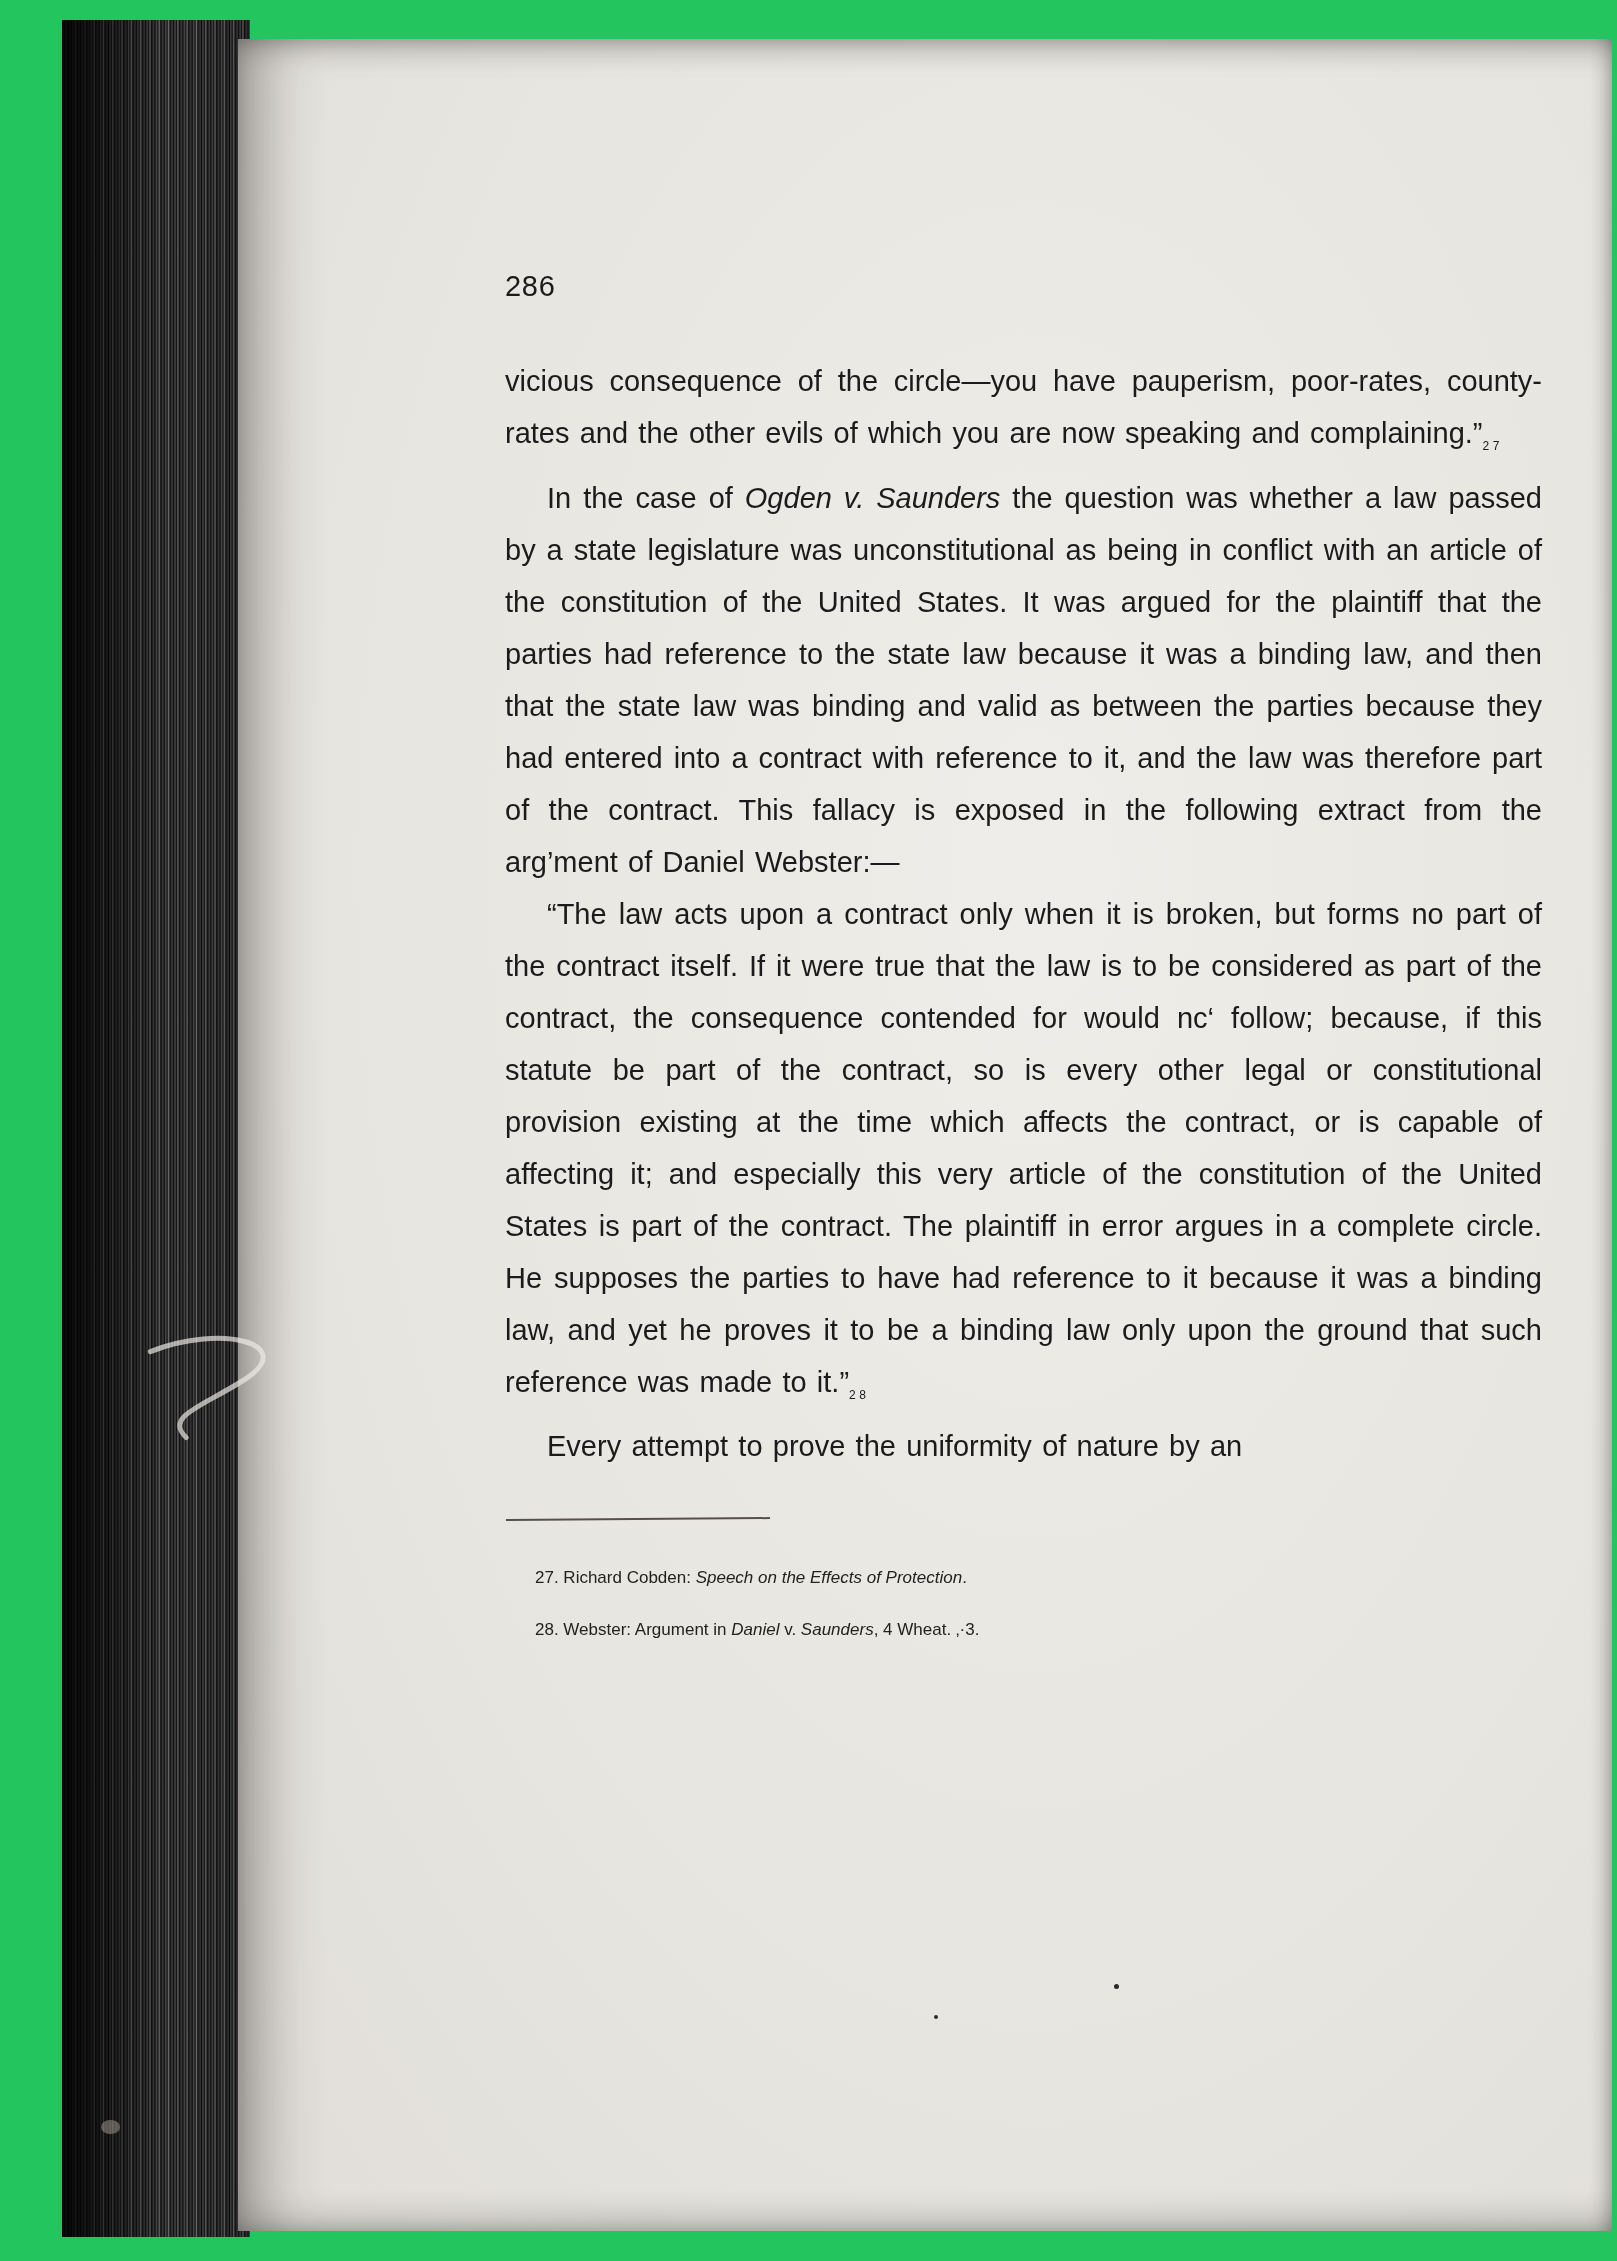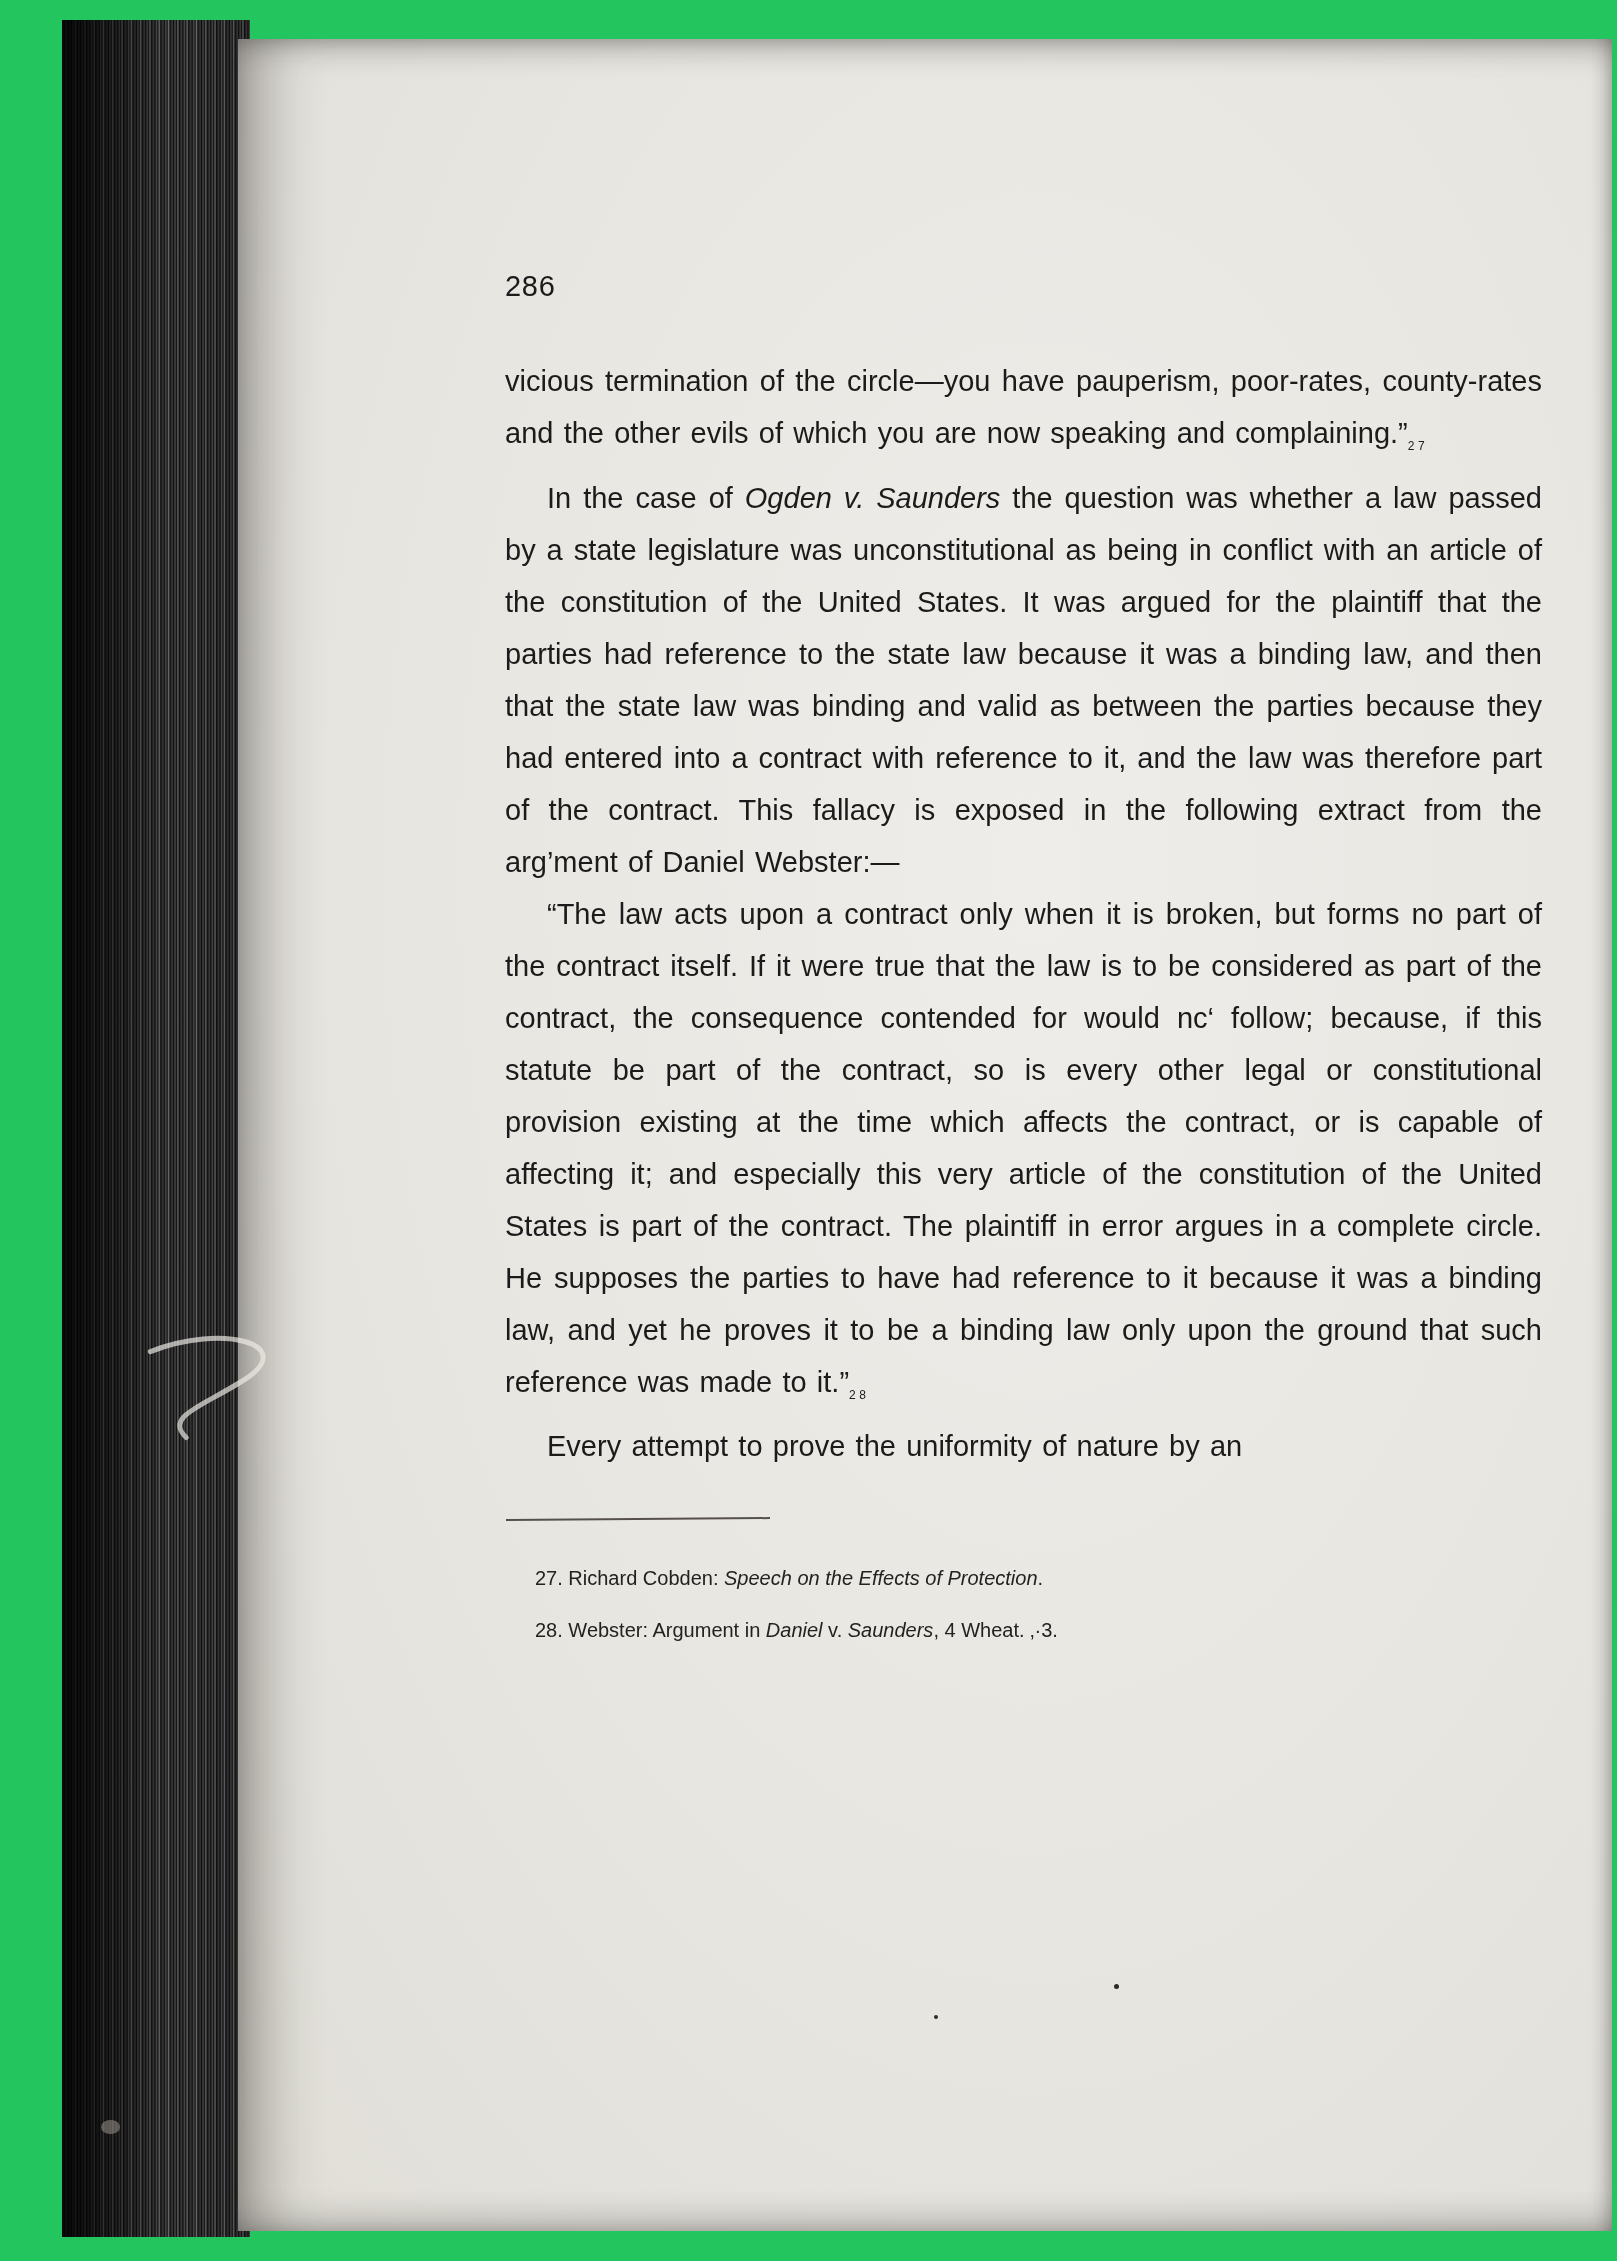--- a/index.html
+++ b/index.html
@@ -69,21 +69,21 @@
   }
   .footnote-rule{
     width:264px;height:0;
     border-top:2.2px solid #55504b;
     margin:46px 0 37px 1.4px;
     transform:rotate(-0.4deg);
   }
   .footnote-list{padding-left:30px;}
   .footnote{
     margin:0 0 10px 0;
-    font-size:20px;
+    font-size:17px;
     line-height:42px;
     text-align:left;
     color:#242220;
   }
   
   .stray-mark{
     position:absolute;left:136px;top:1330px;
     width:215px;height:122px;
     pointer-events:none;opacity:.85;
   }
@@ -105,21 +105,21 @@
   </div>
 
   <div class="page">
     <div class="text-area">
 
       <div class="page-header">
         <span class="page-number">286</span>
       </div>
 
       <div>
-          <p class="para"><span>vicious termination of the circle—you have pauperism, poor-rates, county-rates and the other evils of which you are now speaking and complaining.”</span><span class="fn-ref">27</span></p>
+          <p class="para"><span>vicious consequence of the circle—you have pauperism, poor-rates, county-rates and the other evils of which you are now speaking and complaining.”</span><span class="fn-ref">27</span></p>
           <p class="para indent"><span>In the case of </span><span class="it">Ogden v. Saunders</span><span> the question was whether a law passed by a state legislature was unconstitutional as being in conflict with an article of the constitution of the United States.  It was argued for the plaintiff that the parties had reference to the state law because it was a binding law, and then that the state law was binding and valid as between the parties because they had entered into a contract with reference to it, and the law was therefore part of the contract.  This fallacy is exposed in the following extract from the arg’ment of Daniel Webster:—</span></p>
           <p class="para indent"><span>“The law acts upon a contract only when it is broken, but forms no part of the contract itself.  If it were true that the law is to be considered as part of the contract, the consequence contended for would nc‘ follow;  because, if this statute be part of the contract, so is every other legal or constitutional provision existing at the time which affects the contract, or is capable of affecting it; and especially this very article of the constitution of the United States is part of the contract.  The plaintiff in error argues in a complete circle.  He supposes the parties to have had reference to it because it was a binding law, and yet he proves it to be a binding law only upon the ground that such reference was made to it.”</span><span class="fn-ref">28</span></p>
           <p class="para indent"><span>Every attempt to prove the uniformity of nature by an</span></p>
         </div>
 
       <div class="footnote-rule"></div>
 
       <div class="footnote-list">
           <p class="footnote"><span>27.  Richard Cobden: </span><span class="it">Speech on the Effects of Protection</span><span>.</span></p>
           <p class="footnote"><span>28.  Webster: Argument in </span><span class="it">Daniel</span><span> v. </span><span class="it">Saunders</span><span>, 4 Wheat. ‚·3.</span></p>

